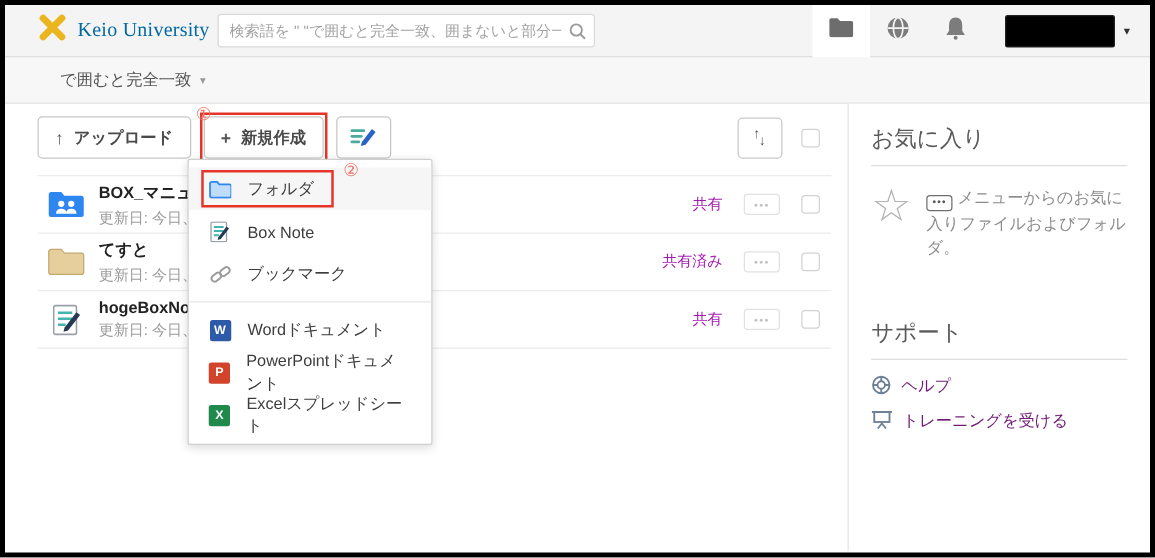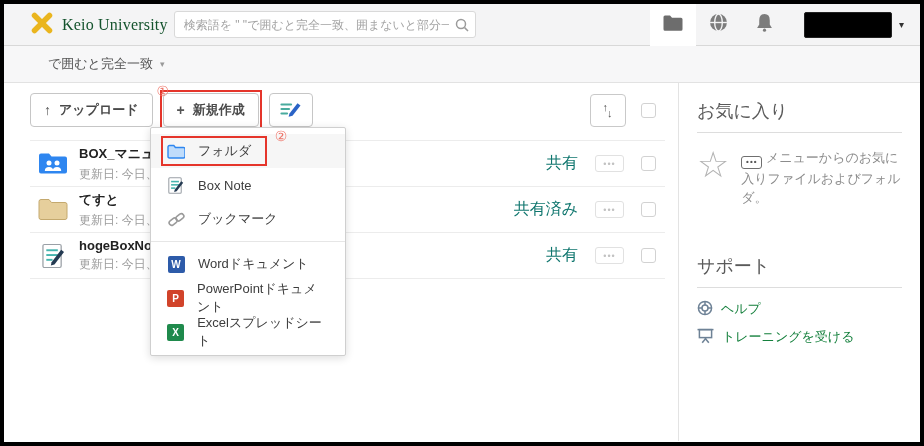--- a/index.html
+++ b/index.html
@@ -2,21 +2,21 @@
 <html><head>
 <meta charset="utf-8">
 <style>
   * { margin:0; padding:0; box-sizing:border-box; }
   body { font-family:"Liberation Sans", sans-serif; background:#888; }
   .frame { position:relative; width:924px; height:446px; border:4px solid #000; background:#fff; overflow:hidden; }
 
   
   .header { height:42px; display:flex; align-items:center; background:#f4f4f5; border-bottom:1px solid #d8d8d8; padding:0 10px 0 26px; }
   .logo { display:flex; align-items:center; gap:8px; }
-  .logo-text { font-family:"Liberation Serif", serif; font-size:16px; color:#14532d; letter-spacing:.2px; }
+  .logo-text { font-family:"Liberation Serif", serif; font-size:16px; color:#0369a1; letter-spacing:.2px; }
   .search-box { position:relative; margin-left:6px; }
   .search-input { width:302px; height:27px; border:1px solid #d9d9d9; border-radius:3px; background:#fff; padding:0 26px 0 9px; font-size:12px; color:#444; font-family:"Liberation Sans", sans-serif; }
   .search-input::placeholder { color:#a3a3a3; }
   .search-icon { position:absolute; right:7px; top:7px; }
   .hdr-right { margin-left:auto; display:flex; align-items:center; height:42px; }
   .hdr-tab { width:46px; height:42px; display:flex; align-items:center; justify-content:center; }
   .hdr-tab.active { background:#fff; }
   .user-box { width:88px; height:26px; background:#000; border:1px solid #222; border-radius:2px; margin-left:16px; }
   .user-caret { font-size:10px; color:#333; margin-left:7px; margin-right:6px; }
 
@@ -44,21 +44,21 @@
   .checkbox { width:15px; height:15px; border:1px solid #d2d2d2; border-radius:3px; background:#fff; cursor:pointer; }
 
   
   .file-list { margin:13px 13px 0 26px; border-top:1px solid #ececec; }
   .file-row { height:46px; display:flex; align-items:center; border-bottom:1px solid #ececec; padding:0 9px 0 6px; }
   .row-icon { width:34px; display:flex; justify-content:center; margin-right:9px; }
   .row-text { display:flex; flex-direction:column; gap:3px; }
   .file-name { font-size:13px; font-weight:bold; color:#222; }
   .file-meta { font-size:12px; color:#9b9b9b; }
   .row-right { margin-left:auto; display:flex; align-items:center; gap:17px; }
-  .share-link { font-size:16px; color:#0f766e; cursor:pointer; }
+  .share-link { font-size:12px; color:#a21caf; cursor:pointer; }
   .dots-btn { width:29px; height:17px; border:1px solid #e1e1e1; border-radius:3px; background:#fff; color:#c2c2c2; font-size:9px; letter-spacing:1px; display:flex; align-items:center; justify-content:center; cursor:pointer; }
 
   
   .menu { position:absolute; top:44px; left:146px; width:196px; background:#fff; border:1px solid #cfcfcf; border-radius:2px; box-shadow:0 2px 8px rgba(0,0,0,.14); padding:6px 0; z-index:10; }
   .menu-item { height:34px; display:flex; align-items:center; gap:13px; padding:0 16px; font-size:13px; color:#3d3d3d; cursor:pointer; }
   .menu-item.hovered { background:#f6f6f6; }
   .mi-icon { width:18px; display:flex; justify-content:center; }
   .menu-sep { height:1px; background:#e6e6e6; margin:5px 0; }
   .menu-anno { position:relative; display:inline-flex; align-items:center; gap:13px; border:2px solid #e5352b; padding:4px 14px 4px 4px; margin-left:-6px; }
   .anno-num2 { position:absolute; right:-22px; top:-10px; color:#ee7468; font-size:14px; }
@@ -70,21 +70,21 @@
   
   .sidebar { width:242px; border-left:1px solid #e3e3e3; background:#fff; padding:16px 18px 0 18px; }
   .side-title { font-size:18px; color:#5a5a5a; }
   .side-divider { border-bottom:1px solid #dddddd; margin-top:9px; }
   .fav-body { display:flex; gap:12px; margin-top:15px; }
   .star-glyph { font-size:36px; color:#b3b3b3; line-height:34px; }
   .fav-text { font-size:13px; color:#8c8c8c; line-height:1.5; }
   .mini-dots { display:inline-flex; align-items:center; justify-content:center; width:21px; height:13px; border:1.5px solid #6f6f6f; border-radius:3px; font-size:8px; font-weight:bold; color:#555; letter-spacing:1px; vertical-align:-2px; }
   .support { margin-top:46px; }
   .support-links { margin-top:12px; display:flex; flex-direction:column; gap:9px; }
-  .side-link { display:flex; align-items:center; gap:8px; font-size:13px; color:#15803d; cursor:pointer; }
+  .side-link { display:flex; align-items:center; gap:8px; font-size:13px; color:#701a75; cursor:pointer; }
 </style>
 </head>
 <body>
 
 <div class="frame">
 
   <div class="header">
     <div class="logo">
       <span>
         <svg width="24" height="22" viewBox="0 0 24 22">

